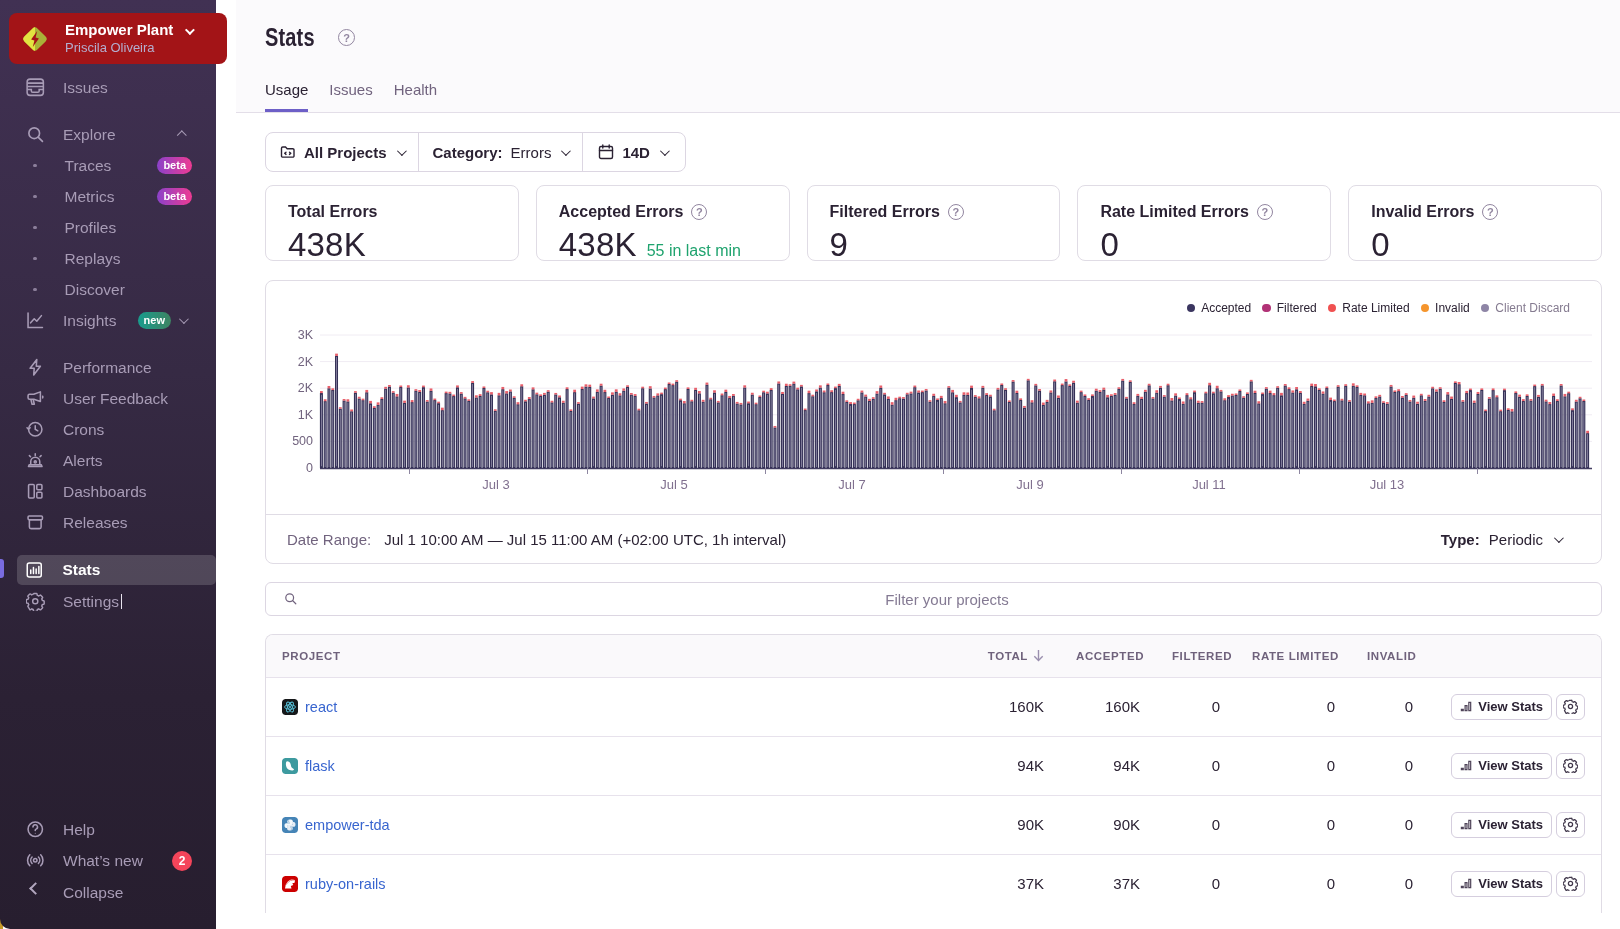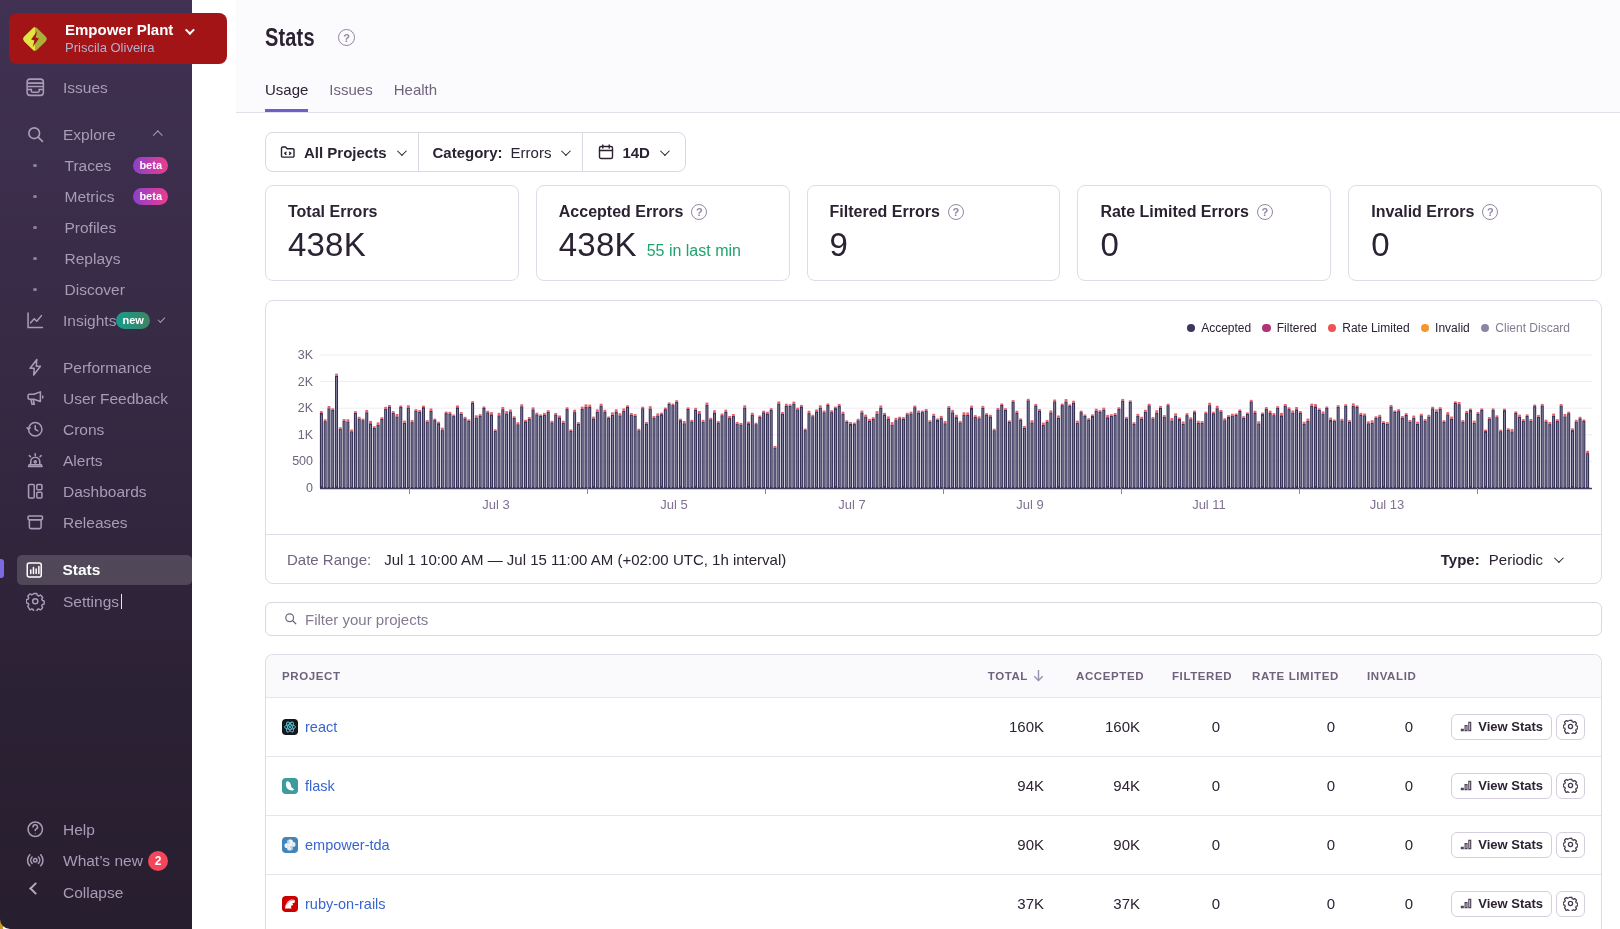--- a/index.html
+++ b/index.html
@@ -5,21 +5,21 @@
 * { box-sizing: border-box; }
 html,body { margin:0; padding:0; }
 body {
   width:1620px; height:929px; overflow:hidden;
   font-family:"Liberation Sans", sans-serif;
   color:#2b2233; background:#fff;
   -webkit-font-smoothing:antialiased;
 }
 
 #sidebar {
-  position:fixed; left:0; top:0; width:192px; height:929px;
+  position:fixed; left:0; top:0; width:216px; height:929px;
   background:linear-gradient(180deg,#413153 0%,#362a44 40%,#2b2134 75%,#271e2f 100%);
   color:#a89cb6; font-size:15.5px; z-index:5; border-bottom-left-radius:10px;
 }
 #corner-accent { position:fixed; left:0; bottom:0; width:3px; height:11px; background:#c79a28; z-index:4; }
 .brand {
   margin:13px 0 0 9px; width:218px; height:51px; background:#a31417;
   border-radius:8px; display:flex; align-items:center; padding-left:12px;
 }
 .brand .logo { width:28px; height:28px; flex:0 0 28px; }
 .brand .btxt { margin-left:16px; line-height:1.25; }
@@ -83,21 +83,21 @@
 .fseg { display:flex; align-items:center; padding:0 14px; gap:8px; }
 .fseg + .fseg { border-left:1px solid #dcd6e2; }
 .fseg:last-child { padding:0 18px 0 15px; }
 .fseg b { font-weight:700; }
 .dchev { width:7px; height:7px; border-right:1.8px solid #2b2233; border-bottom:1.8px solid #2b2233; transform:rotate(45deg) translateY(-2px); margin-left:2px;}
 .ficon { width:16px; height:16px; color:#2b2233; }
 
 
 .cards { margin-top:13px; display:grid; grid-template-columns:repeat(5,1fr); gap:17px; }
 .card {
-  border:1px solid #e0dce5; border-radius:8px; background:#fff; height:96px; padding:17px 22px;
+  border:1px solid #e0dce5; border-radius:8px; background:#fff; height:76px; padding:17px 22px;
 }
 .card .ctitle { font-size:16px; font-weight:700; display:flex; align-items:center; gap:8px; }
 .card .ctitle .qmark { margin-left:0; width:16px; height:16px; }
 .card .cval { margin-top:5px; font-size:33px; font-weight:500; letter-spacing:0.2px; display:flex; align-items:baseline; gap:10px;}
 .card .cnote { font-size:16px; color:#1fa36e; font-weight:400; letter-spacing:0;}
 
 
 .chartcard { margin-top:19px; border:1px solid #e0dce5; border-radius:8px; background:#fff; position:relative; }
 .legend { position:absolute; top:20px; right:31px; display:flex; gap:11px; font-size:12px; color:#2b2233; align-items:center;}
 .legend .li { display:flex; align-items:center; gap:4px; }
@@ -108,21 +108,21 @@
   border-top:1px solid #e0dce5; height:49px; display:flex; align-items:center; padding:0 21px; font-size:15px;
 }
 .chartfooter .dr-label { font-weight:400; color:#71637e; margin-right:13px; }
 .chartfooter .right { margin-left:auto; margin-right:19px; display:flex; align-items:center; gap:5px;}
 .chartfooter .right b { font-weight:700; }
 
 
 .search { margin-top:18px; position:relative; }
 .search input {
   width:100%; height:34px; border:1px solid #dcd6e2; border-radius:6px; padding:0 12px 0 39px;
-  font-size:15px; font-family:inherit; color:#1d4ed8; outline:none;
+  font-size:15px; font-family:inherit; color:#1d4ed8; outline:none;text-align:center;
 }
 .search input::placeholder { color:#847a93; }
 .search .sicon { position:absolute; left:19px; top:10px; width:13px; height:13px; color:#71637e;}
 
 
 .tablecard { margin-top:18px; border:1px solid #e0dce5; border-radius:8px 8px 0 0; border-bottom:none; background:#fff; overflow:hidden; }
 table { border-collapse:collapse; width:100%; table-layout:fixed; }
 thead th {
   background:#faf9fb; height:42px; font-size:11.5px; letter-spacing:0.6px; color:#6f627c;
   text-transform:uppercase; font-weight:700; text-align:right; padding:0 16px; border-bottom:1px solid #e7e2ec; white-space:nowrap;

